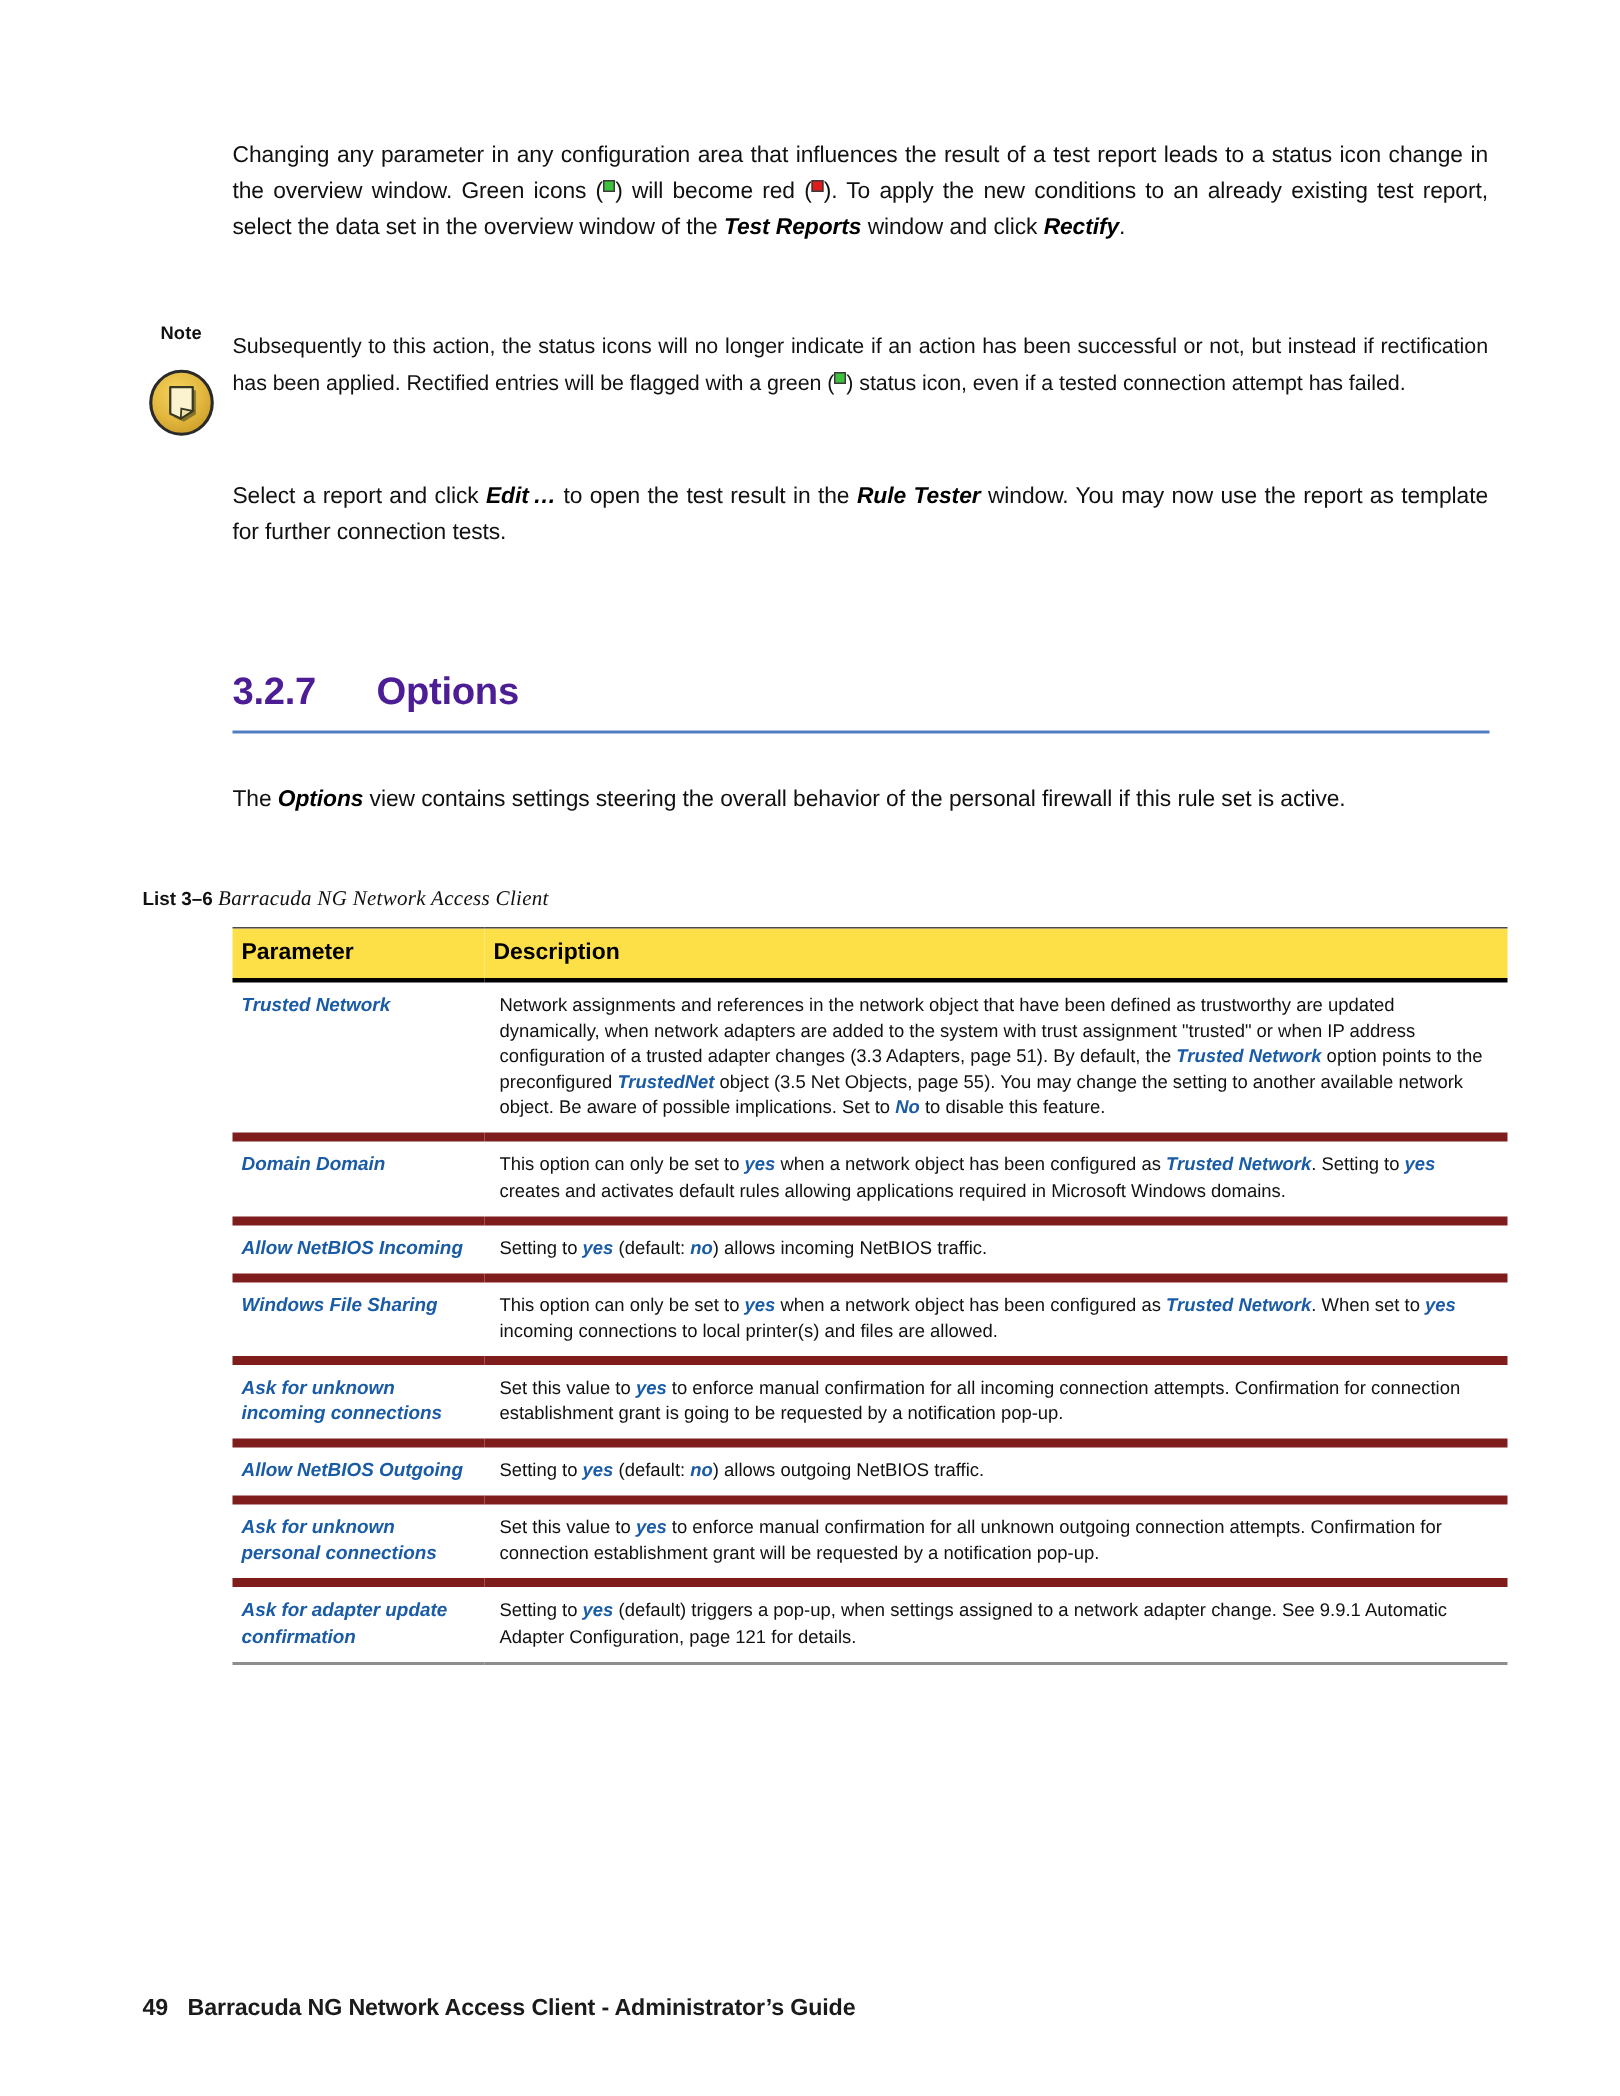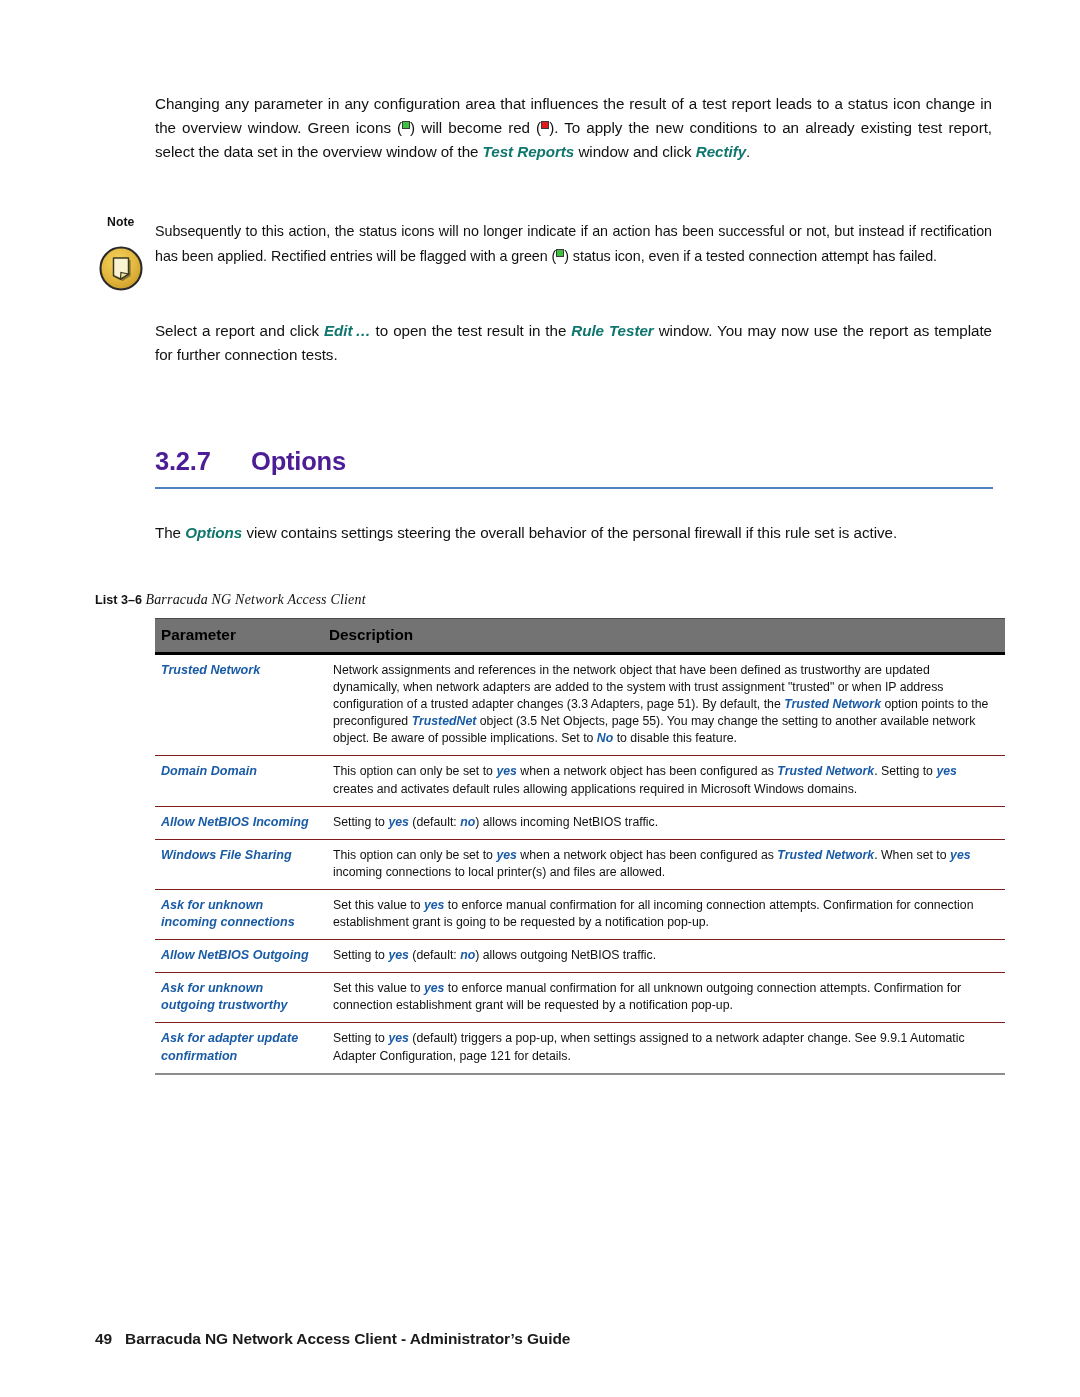--- a/index.html
+++ b/index.html
@@ -28,21 +28,21 @@
     line-height: 24.2px;
     text-align: justify;
     color: #111111;
     letter-spacing: -0.05px;
   }
   .para.nojust { text-align: left; }
 
   i.blue {
     font-style: italic;
     font-weight: bold;
-    color: #0f766e;
+    color: #000000;
   }
 
   
   .statusicon {
     display: inline-block;
     width: 8px;
     height: 8px;
     vertical-align: 4px;
     border: 1px solid #3a3a3a;
     box-sizing: border-box;
@@ -102,32 +102,32 @@
   
   .tbl {
     position: absolute;
     border-collapse: collapse;
     table-layout: fixed;
   }
   .tbl col.c1 { width: 168px; }
   .tbl col.c2 { width: 682px; }
 
   .tbl thead th {
-    background: #737373;
+    background: #fde047;
     border-top: 1.5px solid #4a4a4a;
     border-bottom: 3px solid #000000;
     font-size: 15.3px;
     font-weight: bold;
     text-align: left;
     padding: 7px 0 8px 6px;
     color: #000;
   }
 
   .tbl tbody td {
-    border-bottom: 1px solid #7f1d1d;
+    border-bottom: 6px solid #7f1d1d;
     vertical-align: top;
     padding: 7px 10px 8px 6px;
     font-size: 12.3px;
     line-height: 17.1px;
     color: #111;
   }
   .tbl tbody tr:last-child td {
     border-bottom: 2px solid #8d8d8d;
   }
   .tbl tbody td.param {
@@ -236,21 +236,21 @@
         </tr>
         <tr>
           <td class="param">Ask for unknown incoming connections</td>
           <td class="desc"><span>Set this value to </span><i class="blue">yes</i><span> to enforce manual confirmation for all incoming connection attempts. Confirmation for connection establishment grant is going to be requested by a notification pop-up.</span></td>
         </tr>
         <tr>
           <td class="param">Allow NetBIOS Outgoing</td>
           <td class="desc"><span>Setting to </span><i class="blue">yes</i><span> (default: </span><i class="blue">no</i><span>) allows outgoing NetBIOS traffic.</span></td>
         </tr>
         <tr>
-          <td class="param">Ask for unknown outgoing trustworthy</td>
+          <td class="param">Ask for unknown personal connections</td>
           <td class="desc"><span>Set this value to </span><i class="blue">yes</i><span> to enforce manual confirmation for all unknown outgoing connection attempts. Confirmation for connection establishment grant will be requested by a notification pop-up.</span></td>
         </tr>
         <tr>
           <td class="param">Ask for adapter update confirmation</td>
           <td class="desc"><span>Setting to </span><i class="blue">yes</i><span> (default) triggers a pop-up, when settings assigned to a network adapter change. See 9.9.1 Automatic Adapter Configuration, page 121 for details.</span></td>
         </tr>
       </tbody>
   </table>
 
   <div class="footer" style="left:95px; top:1330px;">

